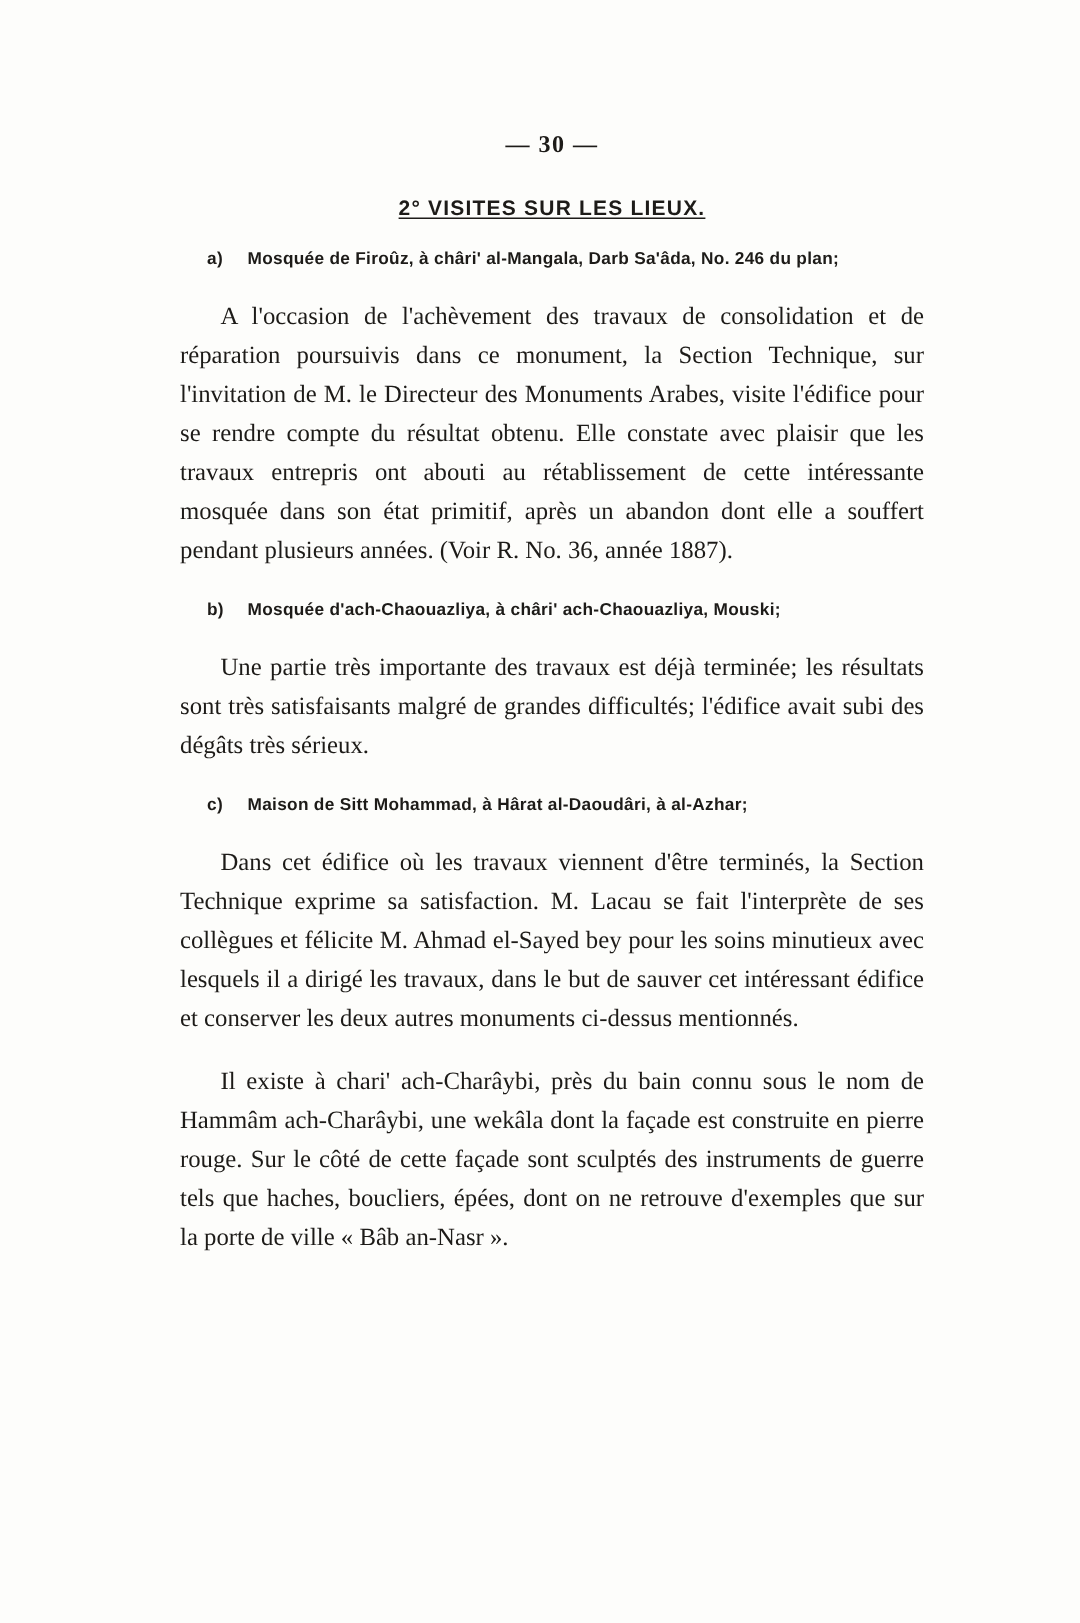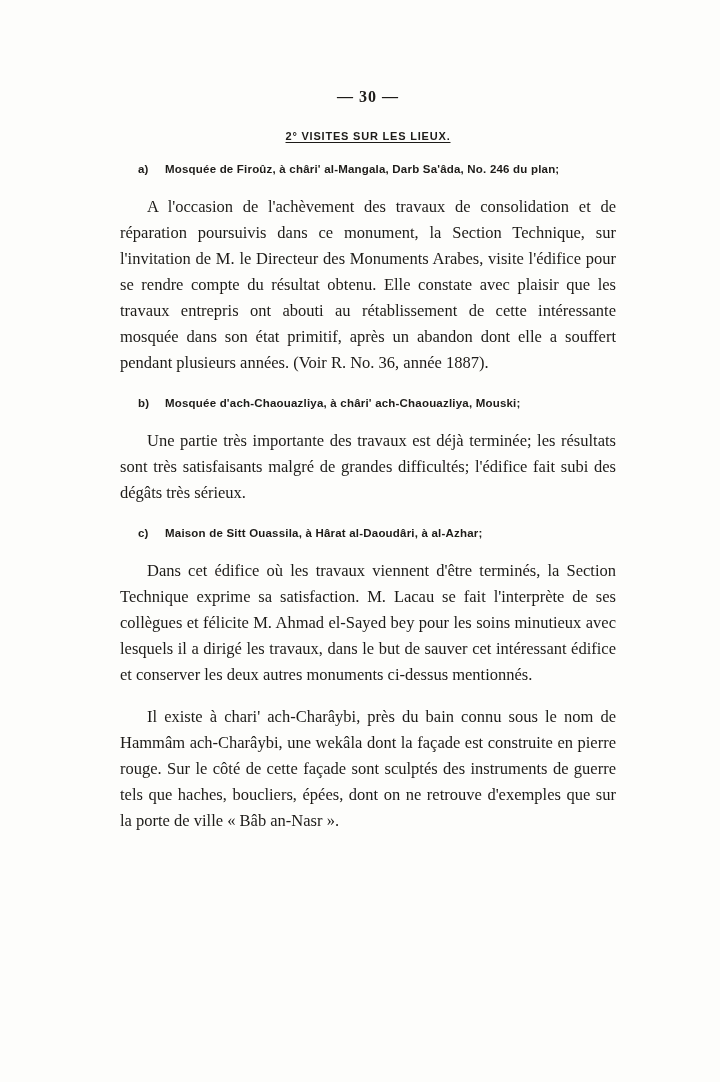--- a/index.html
+++ b/index.html
@@ -21,21 +21,21 @@
     text-align: center;
     font-size: 16px;
     font-weight: bold;
     letter-spacing: 1px;
     margin-bottom: 24px;
   }
   .section-heading {
     text-align: center;
     font-family: "Liberation Sans", "DejaVu Sans", sans-serif;
     font-weight: bold;
-    font-size: 11px;
+    font-size: 14px;
     letter-spacing: 0.8px;
     text-decoration: underline;
     text-underline-offset: 2px;
     margin-bottom: 14px;
   }
   .item-heading {
     font-family: "Liberation Sans", "DejaVu Sans", sans-serif;
     font-weight: bold;
     font-size: 11.5px;
     line-height: 18px;
@@ -67,25 +67,25 @@
 
   <div class="section-heading">2° VISITES SUR LES LIEUX.</div>
 
   <section>
     <h3 class="item-heading"><span class="item-label">a)</span><span>Mosquée de Firoûz, à châri' al-Mangala, Darb Sa'âda, No. 246 du plan;</span></h3>
     <p class="body-para">A l'occasion de l'achèvement des travaux de consolidation et de réparation poursuivis dans ce monument, la Section Technique, sur l'invitation de M. le Directeur des Monuments Arabes, visite l'édifice pour se rendre compte du résultat obtenu. Elle constate avec plaisir que les travaux entrepris ont abouti au rétablissement de cette intéressante mosquée dans son état primitif, après un abandon dont elle a souffert pendant plusieurs années. (Voir R. No. 36, année 1887).</p>
   </section>
 
   <section>
     <h3 class="item-heading"><span class="item-label">b)</span><span>Mosquée d'ach-Chaouazliya, à châri' ach-Chaouazliya, Mouski;</span></h3>
-    <p class="body-para">Une partie très importante des travaux est déjà terminée; les résultats sont très satisfaisants malgré de grandes difficultés; l'édifice fait subi des dégâts très sérieux.</p>
+    <p class="body-para">Une partie très importante des travaux est déjà terminée; les résultats sont très satisfaisants malgré de grandes difficultés; l'édifice avait subi des dégâts très sérieux.</p>
   </section>
 
   <section>
-    <h3 class="item-heading"><span class="item-label">c)</span><span>Maison de Sitt Ouassila, à Hârat al-Daoudâri, à al-Azhar;</span></h3>
+    <h3 class="item-heading"><span class="item-label">c)</span><span>Maison de Sitt Mohammad, à Hârat al-Daoudâri, à al-Azhar;</span></h3>
     <p class="body-para">Dans cet édifice où les travaux viennent d'être terminés, la Section Technique exprime sa satisfaction. M. Lacau se fait l'interprète de ses collègues et félicite M. Ahmad el-Sayed bey pour les soins minutieux avec lesquels il a dirigé les travaux, dans le but de sauver cet intéressant édifice et conserver les deux autres monuments ci-dessus mentionnés.</p>
   </section>
 
   <section>
     <p class="body-para">Il existe à chari' ach-Charâybi, près du bain connu sous le nom de Hammâm ach-Charâybi, une wekâla dont la façade est construite en pierre rouge. Sur le côté de cette façade sont sculptés des instruments de guerre tels que haches, boucliers, épées, dont on ne retrouve d'exemples que sur la porte de ville « Bâb an-Nasr ».</p>
   </section>
 
 </div>
 
 </body></html>

